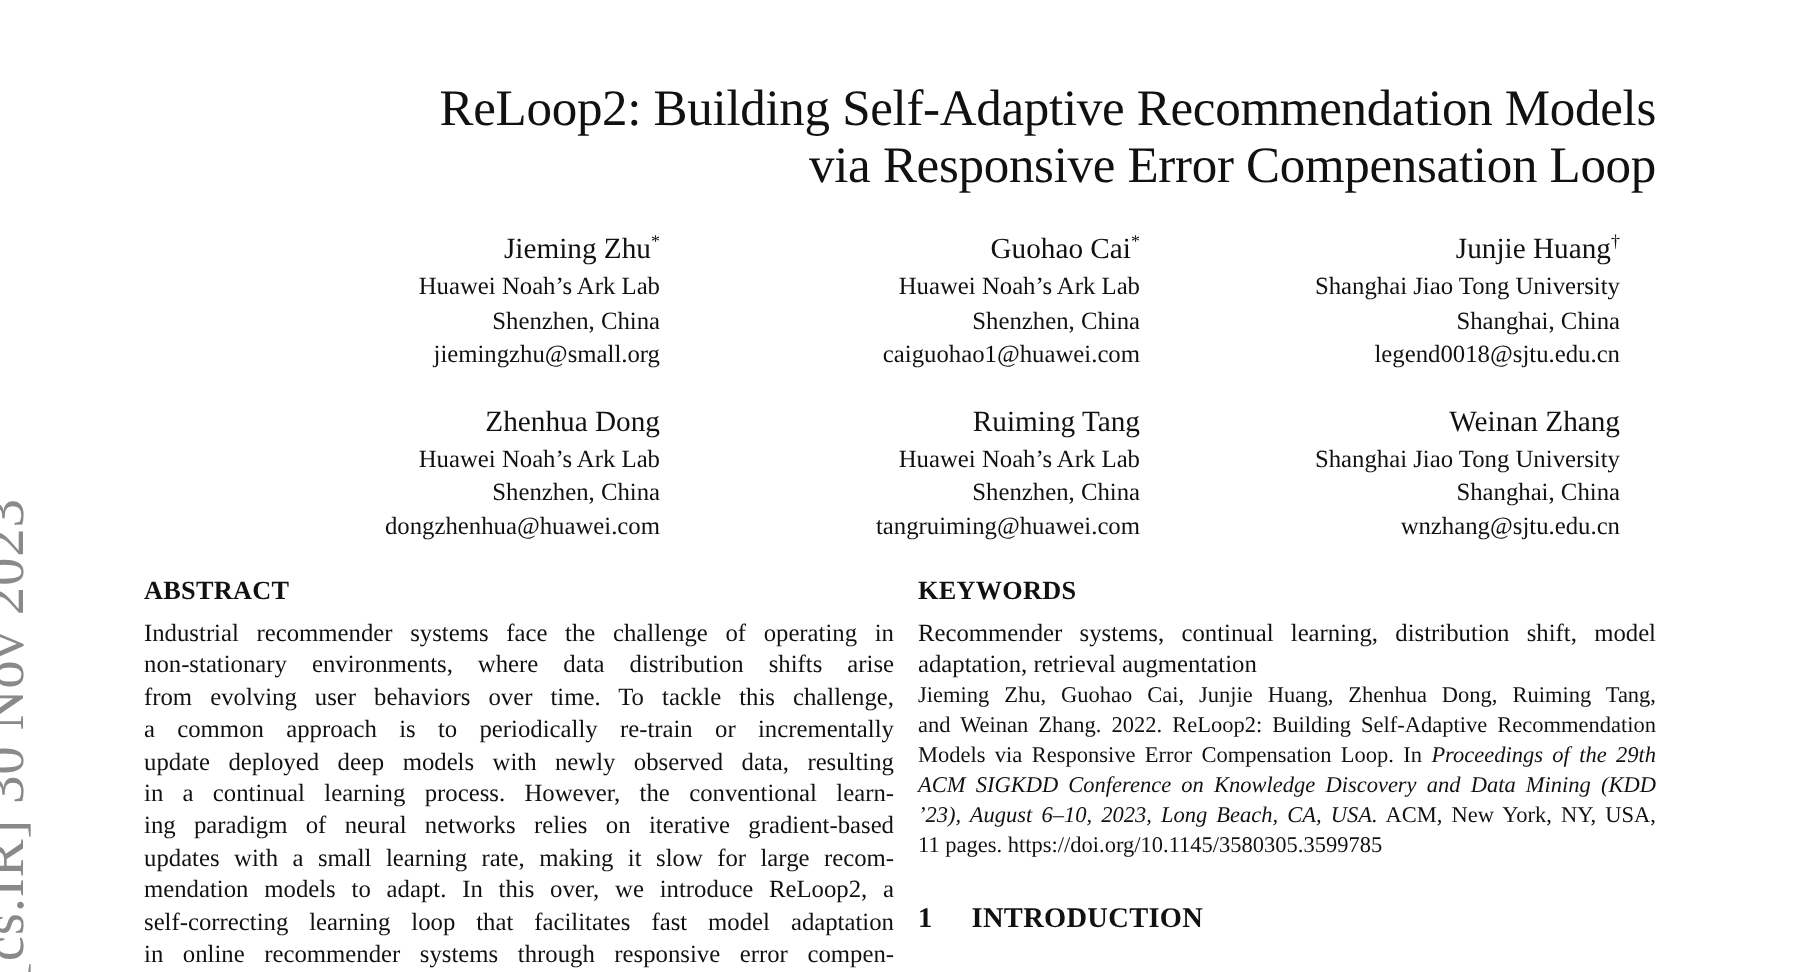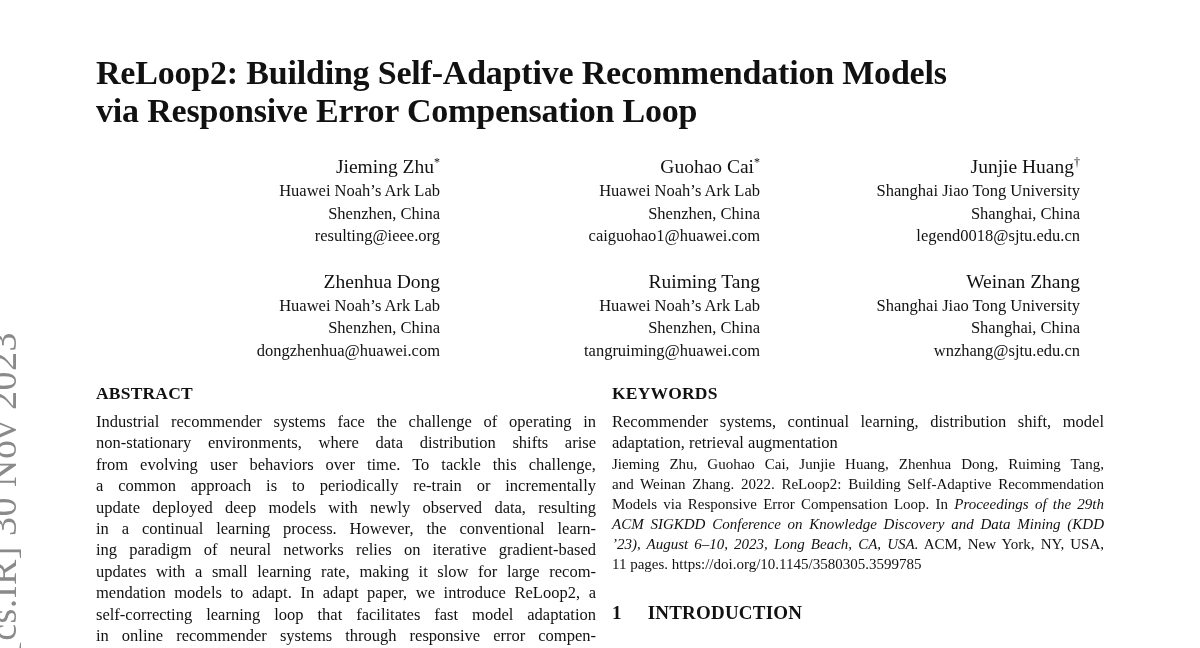--- a/index.html
+++ b/index.html
@@ -26,22 +26,22 @@
     letter-spacing: 0.5px;
   }
   .content {
     position: absolute;
     left: 96px;
     top: 0;
     width: 1008px;
     padding-top: 54px;
   }
   .paper-title {
-    text-align: left;
-    font-weight: bold;
+    text-align: right;
+    font-weight: normal;
     font-size: 34px;
     line-height: 38px;
     letter-spacing: -0.2px;
     margin-bottom: 24px;
   }
   .authors-row {
     display: flex;
     padding: 0 24px;
     margin-bottom: 21px;
   }
@@ -124,21 +124,21 @@
     <div class="paper-title">
       <div>ReLoop2: Building Self-Adaptive Recommendation Models</div>
       <div>via Responsive Error Compensation Loop</div>
     </div>
 
     <div class="authors-row">
         <div class="author">
           <div class="author-name">Jieming Zhu<sup>*</sup></div>
           <div class="author-line">Huawei Noah’s Ark Lab</div>
           <div class="author-line">Shenzhen, China</div>
-          <div class="author-line">resulting@ieee.org</div>
+          <div class="author-line">jiemingzhu@small.org</div>
         </div>
         <div class="author">
           <div class="author-name">Guohao Cai<sup>*</sup></div>
           <div class="author-line">Huawei Noah’s Ark Lab</div>
           <div class="author-line">Shenzhen, China</div>
           <div class="author-line">caiguohao1@huawei.com</div>
         </div>
         <div class="author">
           <div class="author-name">Junjie Huang<sup>†</sup></div>
           <div class="author-line">Shanghai Jiao Tong University</div>
@@ -173,21 +173,21 @@
         <div class="section-heading">ABSTRACT</div>
         <div class="body-lines">
             <div class="tline"><span>Industrial recommender systems face the challenge of operating in</span></div>
             <div class="tline"><span>non-stationary environments, where data distribution shifts arise</span></div>
             <div class="tline"><span>from evolving user behaviors over time. To tackle this challenge,</span></div>
             <div class="tline"><span>a common approach is to periodically re-train or incrementally</span></div>
             <div class="tline"><span>update deployed deep models with newly observed data, resulting</span></div>
             <div class="tline"><span>in a continual learning process. However, the conventional learn-</span></div>
             <div class="tline"><span>ing paradigm of neural networks relies on iterative gradient-based</span></div>
             <div class="tline"><span>updates with a small learning rate, making it slow for large recom-</span></div>
-            <div class="tline"><span>mendation models to adapt. In adapt paper, we introduce ReLoop2, a</span></div>
+            <div class="tline"><span>mendation models to adapt. In this over, we introduce ReLoop2, a</span></div>
             <div class="tline"><span>self-correcting learning loop that facilitates fast model adaptation</span></div>
             <div class="tline"><span>in online recommender systems through responsive error compen-</span></div>
             <div class="tline"><span>sation. Specifically, our new learning loop leverages the previous</span></div>
           </div>
       </div>
 
       <div class="col-right">
         <div class="section-heading">KEYWORDS</div>
         <div class="body-lines">
             <div class="tline"><span>Recommender systems, continual learning, distribution shift, model</span></div>

